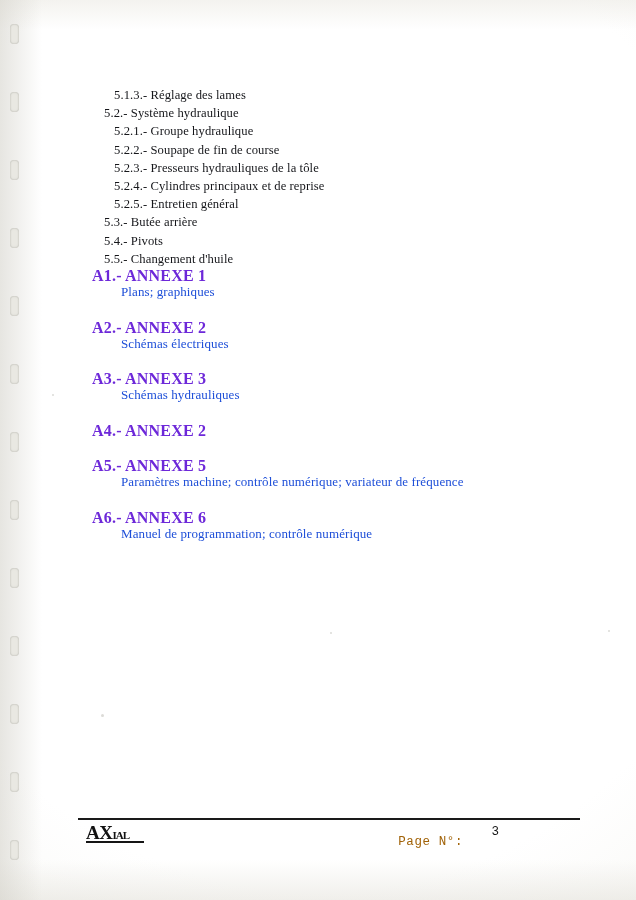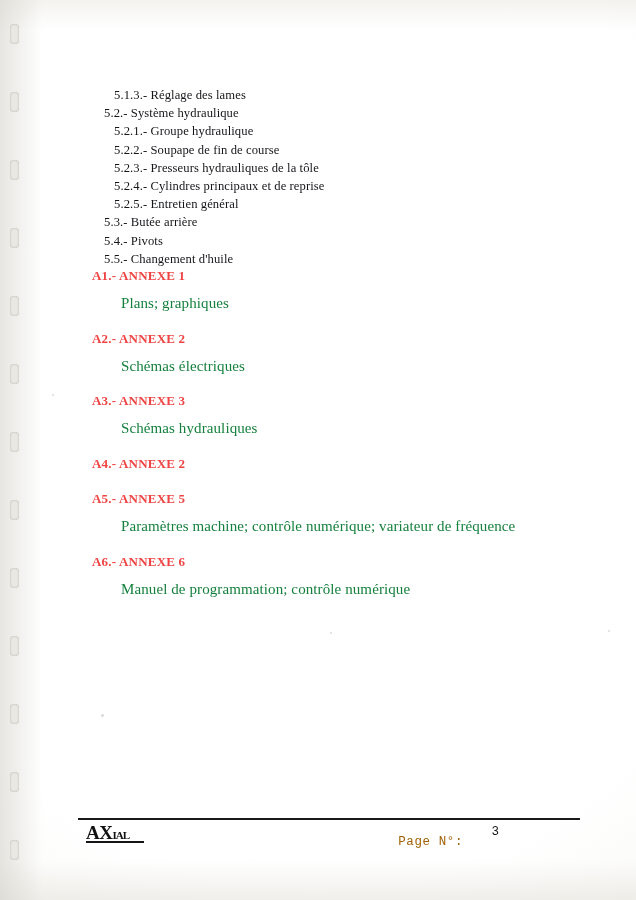--- a/index.html
+++ b/index.html
@@ -74,30 +74,29 @@
   .annexes {
     position: absolute;
     left: 92px;
     top: 268px;
     width: 480px;
   }
   .annex {
     margin-bottom: 19.5px;
   }
   .annex-title {
-    font-size: 13px;
+    font-size: 16px;
     font-weight: bold;
-    color: #ef4444;
+    color: #6d28d9;
     letter-spacing: .2px;
     line-height: 16px;
   }
   .annex-desc {
-    font-size: 15px;
-    color: #15803d;
-    margin-top: 11px;
+    font-size: 13px;
+    color: #1d4ed8;
     padding-left: 29px;
     line-height: 16px;
     letter-spacing: .1px;
   }
 
   
   .footer-rule {
     position: absolute;
     left: 78px;
     top: 818px;

